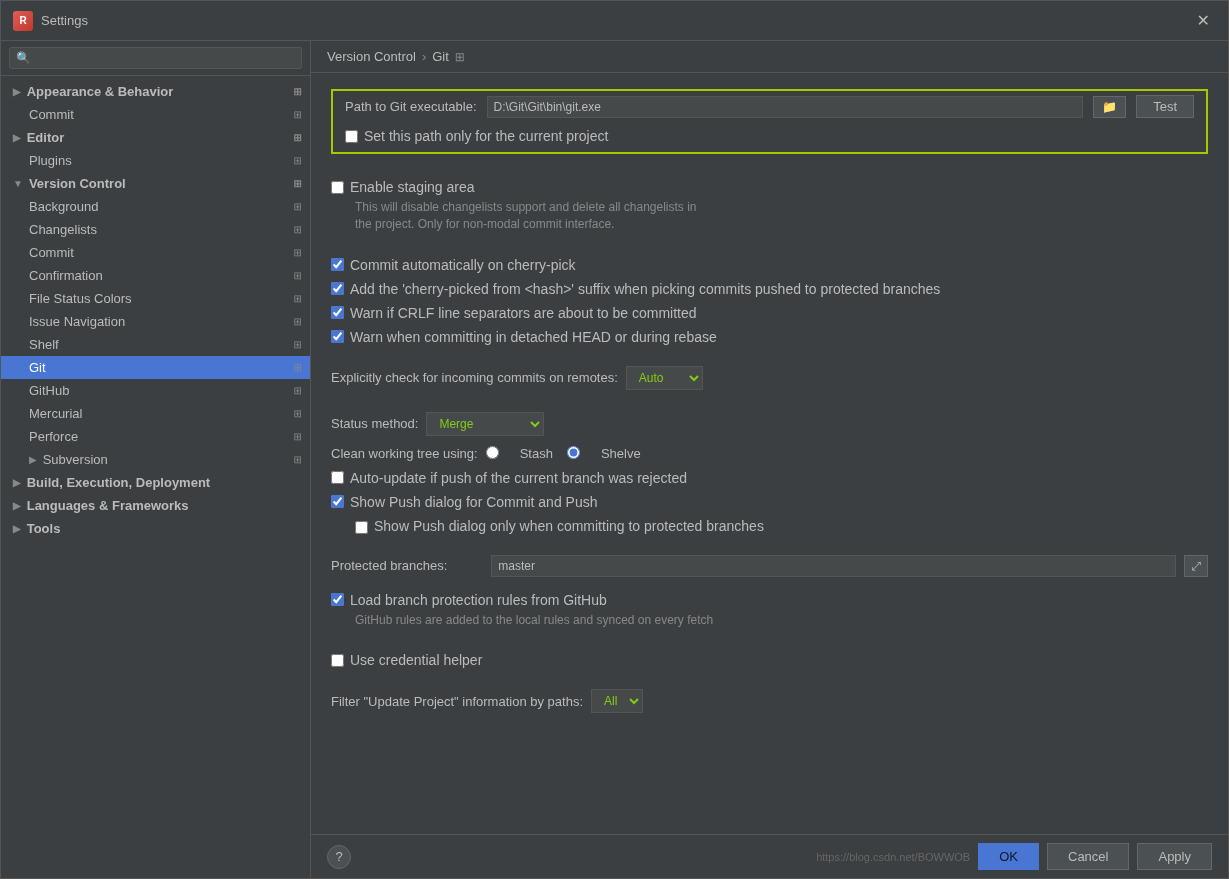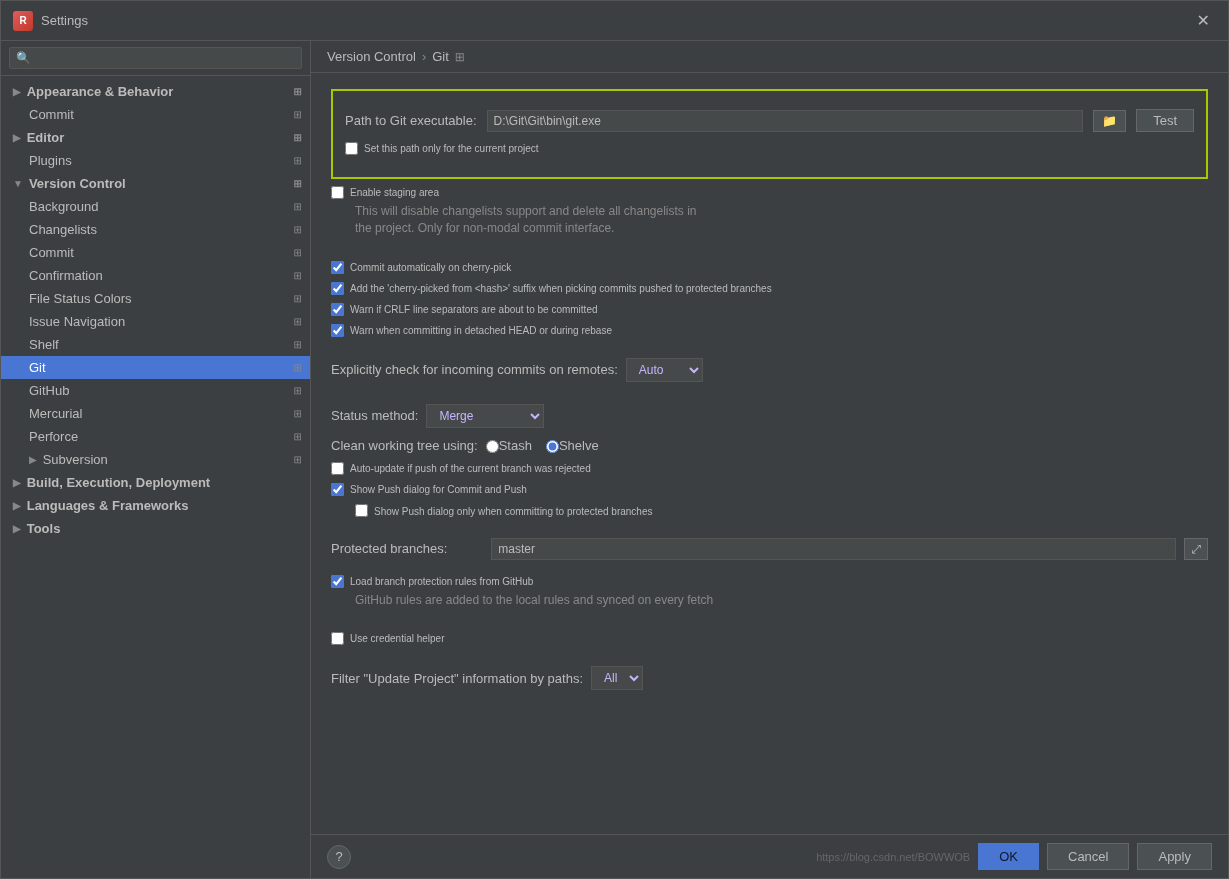--- a/index.html
+++ b/index.html
@@ -167,22 +167,22 @@
 
     .content-area {
       flex: 1;
       overflow-y: auto;
       padding: 16px 20px;
     }
 
     
     .git-path-section {
       border: 2px solid #a8c800;
-      padding: 18px 12px;
-      margin-bottom: 3px;
+      padding: 4px 12px;
+      margin-bottom: 21px;
       background: #3c3f41;
     }
 
     .path-row {
       display: flex;
       align-items: center;
       gap: 10px;
       margin-bottom: 6px;
     }
 
@@ -227,21 +227,21 @@
       padding: 4px 0;
     }
 
     .checkbox-row input[type="checkbox"] {
       accent-color: #4876d2;
       cursor: pointer;
     }
 
     .checkbox-label {
       color: #bbbbbb;
-      font-size: 10px;
+      font-size: 14px;
       cursor: pointer;
     }
 
     .info-text {
       color: #888;
       font-size: 12px;
       margin-left: 24px;
       margin-bottom: 8px;
       line-height: 1.4;
     }
@@ -258,37 +258,37 @@
     }
 
     .option-label {
       color: #bbbbbb;
       font-size: 13px;
     }
 
     .select-box {
       background: #45494a;
       border: 1px solid #555;
-      color: #c4b5fd;
+      color: #84cc16;
       padding: 3px 8px;
       font-size: 12px;
       cursor: pointer;
       outline: none;
     }
 
     .radio-group {
       display: flex;
       align-items: center;
       gap: 14px;
     }
 
     .radio-item {
       display: flex;
-      align-items: flex-end;
-      gap: 0;
+      align-items: flex-start;
+      gap: 21px;
       cursor: pointer;
     }
 
     .radio-item input[type="radio"] {
       accent-color: #4876d2;
       cursor: pointer;
     }
 
     .text-input-full {
       flex: 1;

